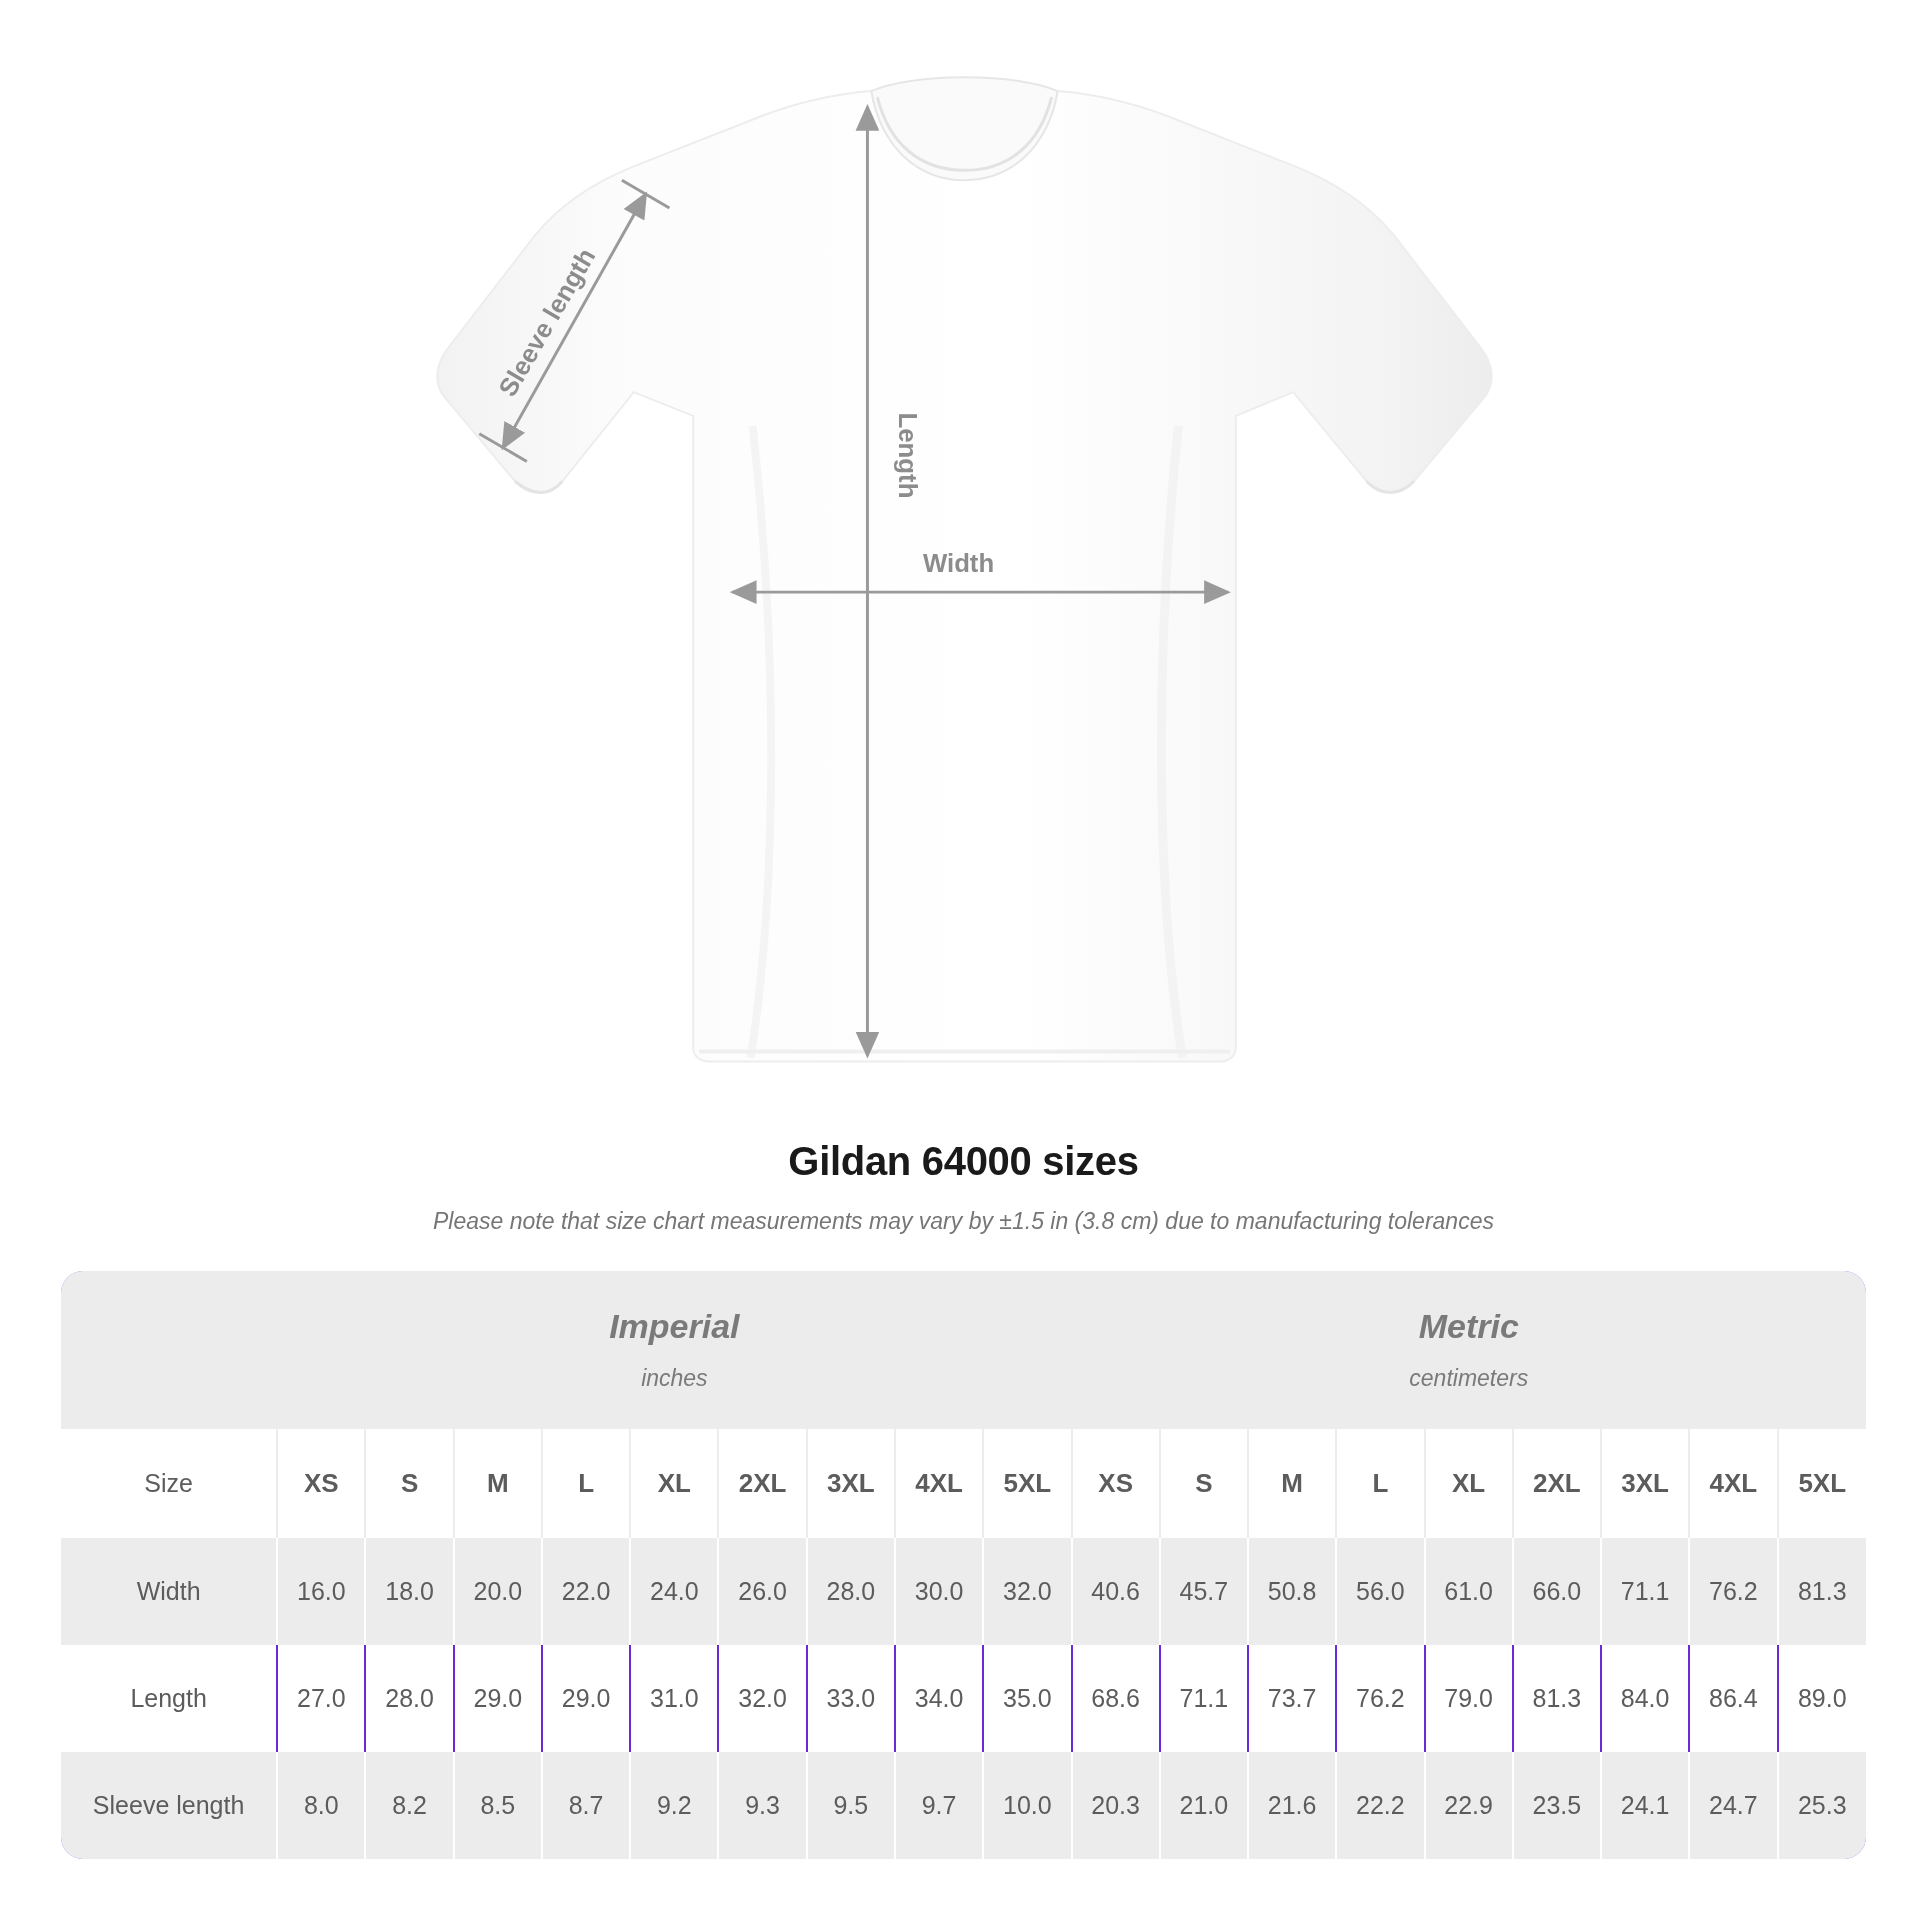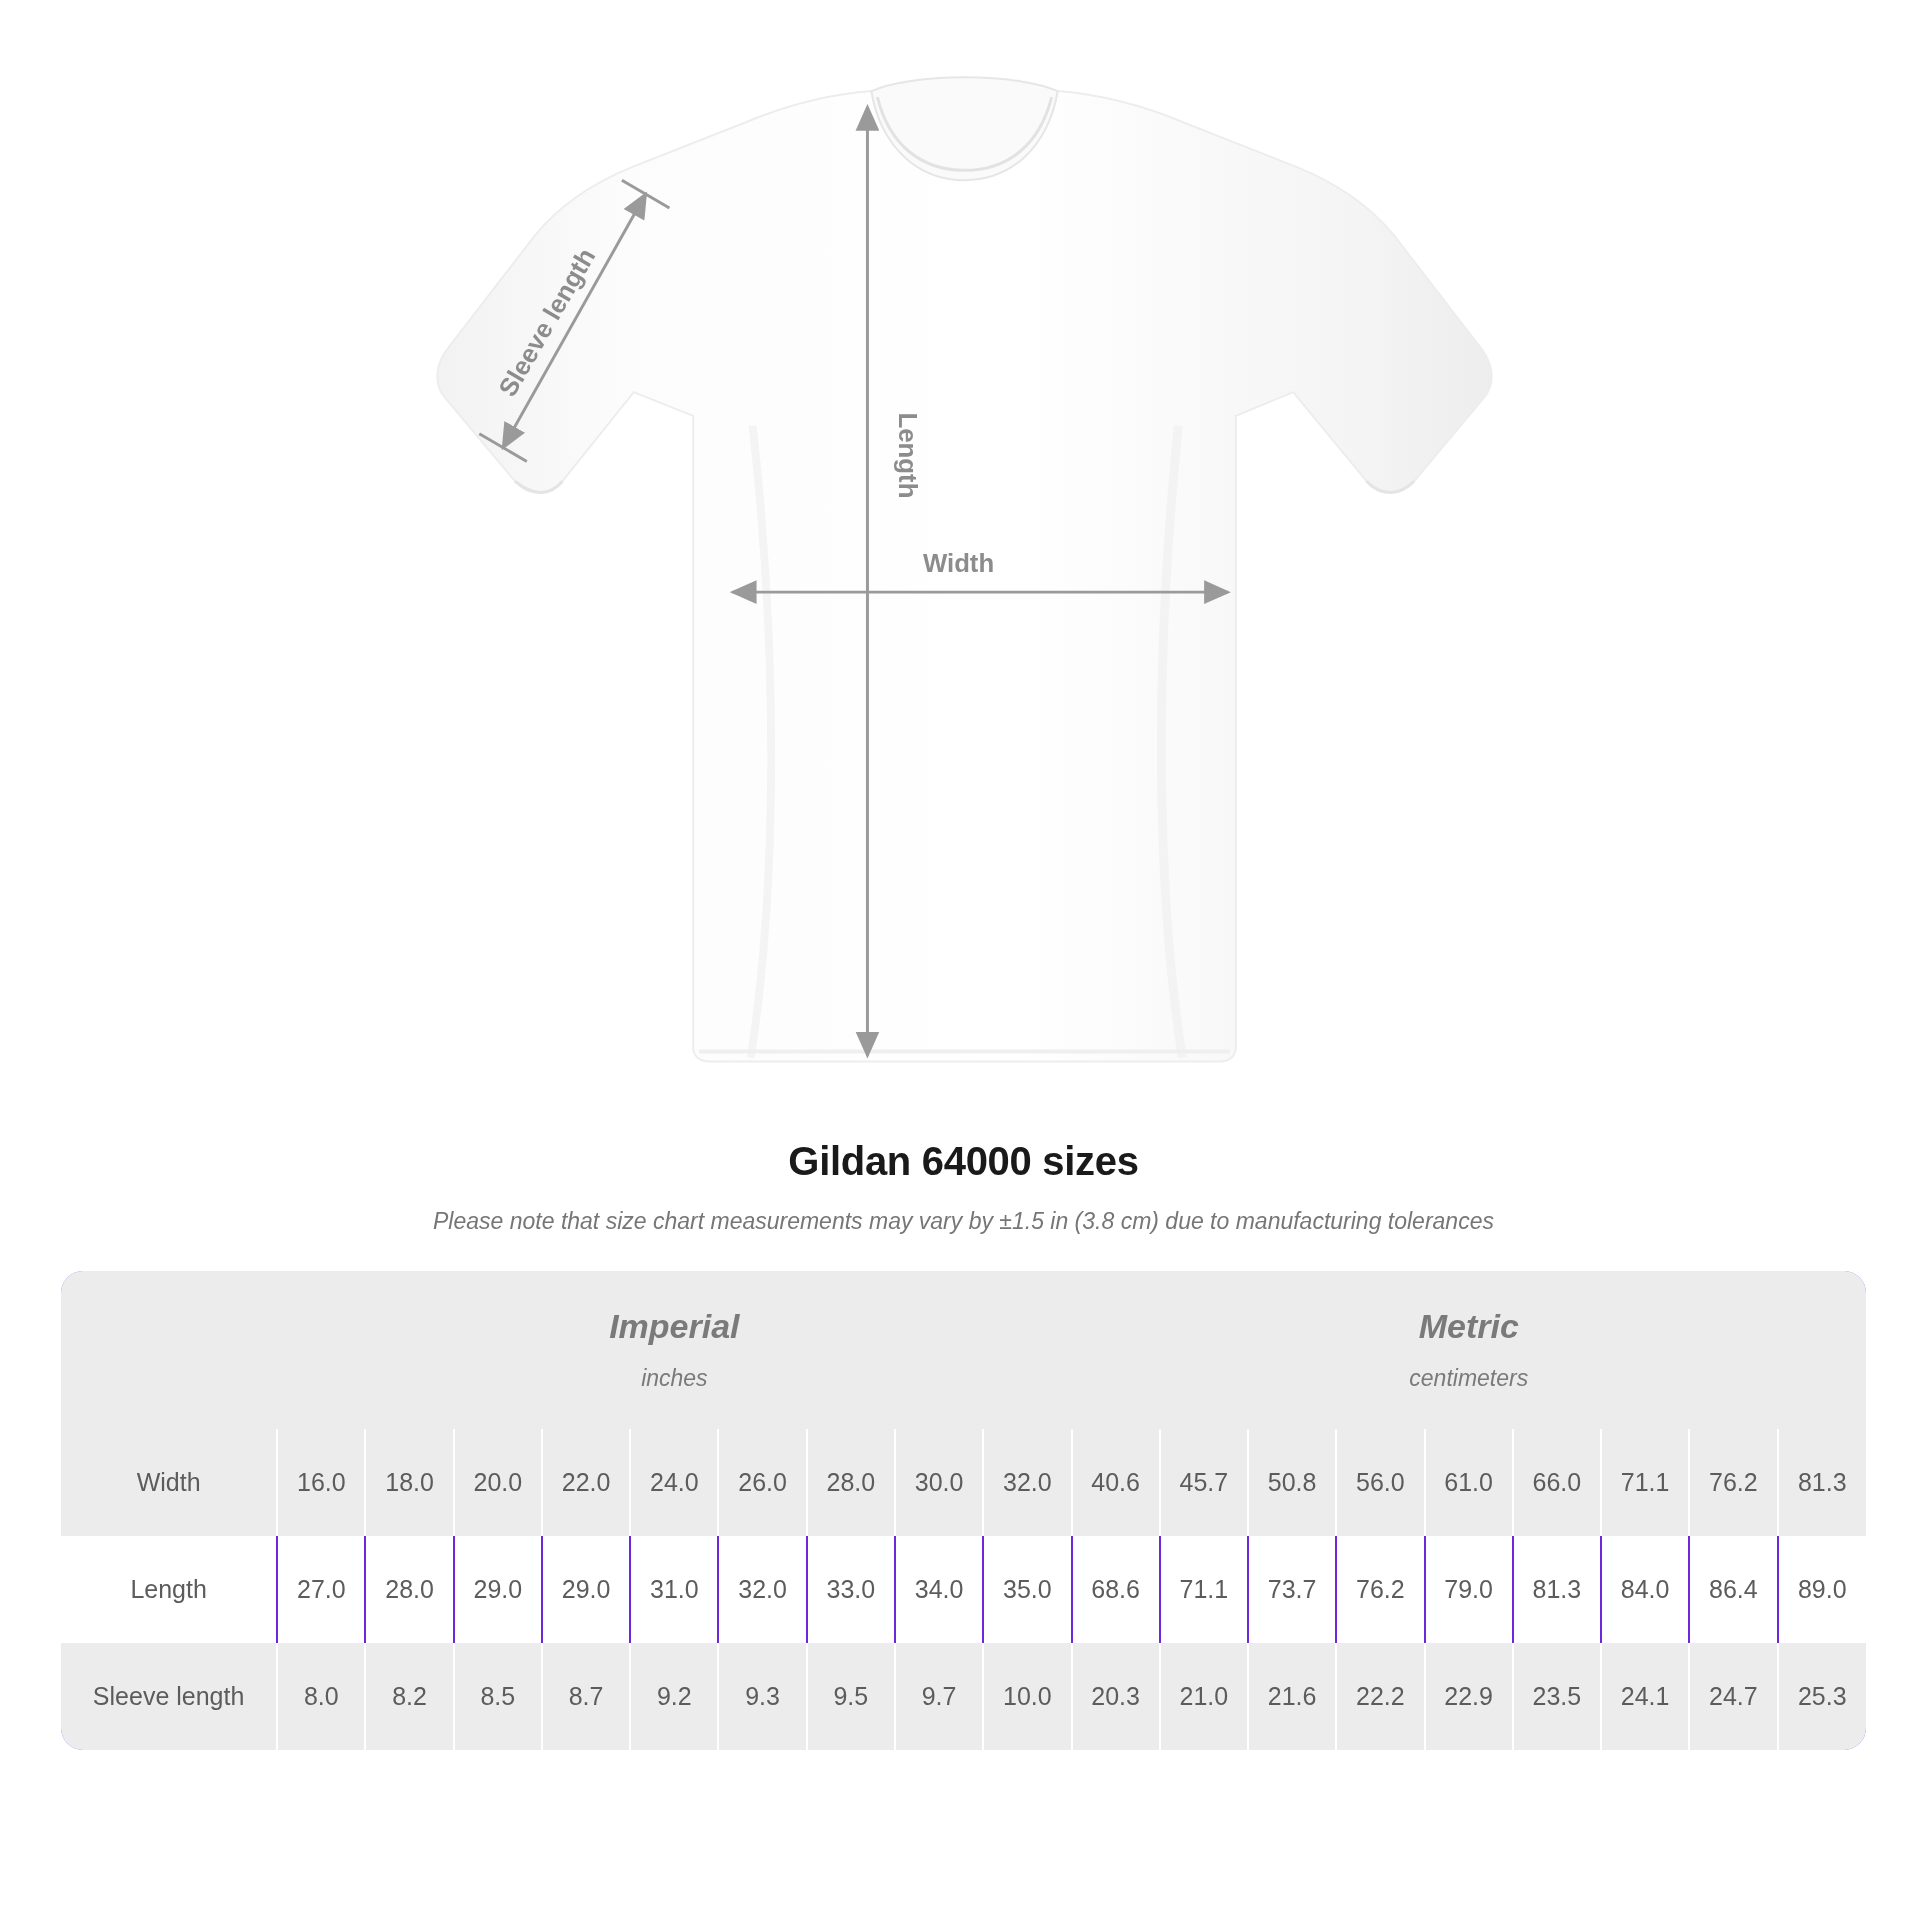--- a/index.html
+++ b/index.html
@@ -226,20 +226,41 @@
           <td colspan="9">
             <div class="unit-name">Imperial</div>
             <div class="unit-sub">inches</div>
           </td>
           <td colspan="9">
             <div class="unit-name">Metric</div>
             <div class="unit-sub">centimeters</div>
           </td>
         </tr>
 
+        <tr class="hdr-row">
+          <td class="rowlabel">Size</td>
+          <td class="sizecell cell-divider">XS</td>
+          <td class="sizecell cell-divider">S</td>
+          <td class="sizecell cell-divider">M</td>
+          <td class="sizecell cell-divider">L</td>
+          <td class="sizecell cell-divider">XL</td>
+          <td class="sizecell cell-divider">2XL</td>
+          <td class="sizecell cell-divider">3XL</td>
+          <td class="sizecell cell-divider">4XL</td>
+          <td class="sizecell cell-divider">5XL</td>
+          <td class="sizecell cell-divider">XS</td>
+          <td class="sizecell cell-divider">S</td>
+          <td class="sizecell cell-divider">M</td>
+          <td class="sizecell cell-divider">L</td>
+          <td class="sizecell cell-divider">XL</td>
+          <td class="sizecell cell-divider">2XL</td>
+          <td class="sizecell cell-divider">3XL</td>
+          <td class="sizecell cell-divider">4XL</td>
+          <td class="sizecell cell-divider">5XL</td>
+        </tr>
 
         <tr class="data-row shaded">
           <td class="rowlabel">Width</td>
           <td class="cell-divider">16.0</td>
           <td class="cell-divider">18.0</td>
           <td class="cell-divider">20.0</td>
           <td class="cell-divider">22.0</td>
           <td class="cell-divider">24.0</td>
           <td class="cell-divider">26.0</td>
           <td class="cell-divider">28.0</td>

